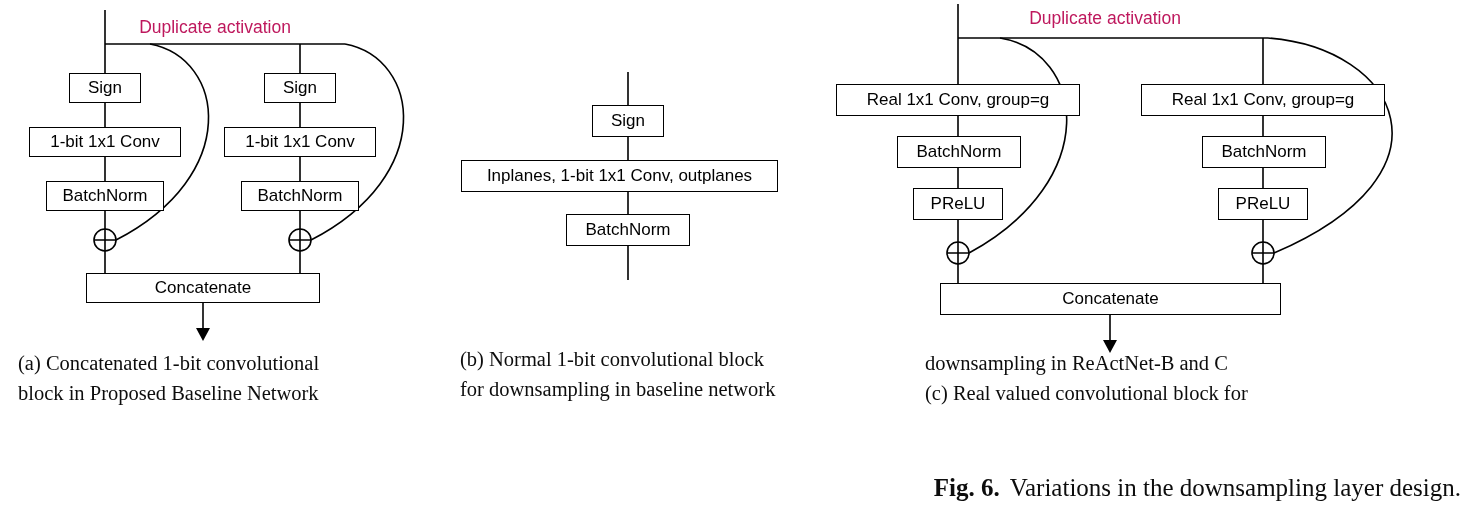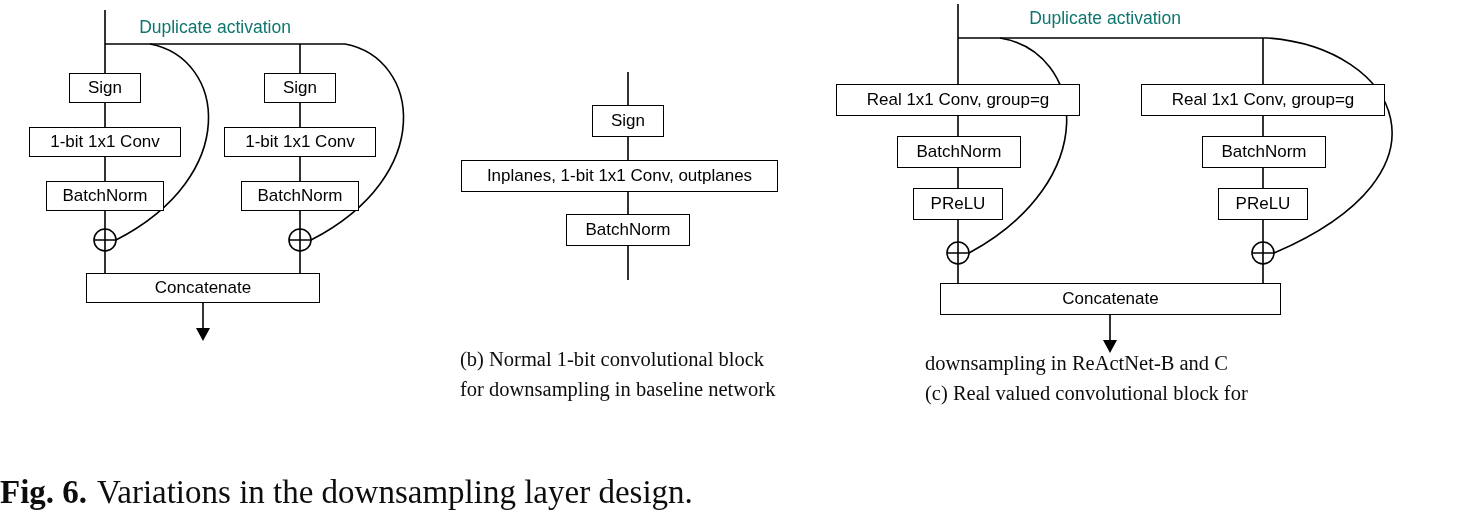--- a/index.html
+++ b/index.html
@@ -25,43 +25,43 @@
     align-items: center;
     justify-content: center;
     font-size: 17px;
     color: #000000;
     white-space: nowrap;
     z-index: 2;
   }
   .dup-label {
     position: absolute;
     font-size: 17.5px;
-    color: #0f766e;
+    color: #be185d;
     text-align: center;
     white-space: nowrap;
     background: #ffffff;
     z-index: 2;
   }
   .caption {
     position: absolute;
     font-family: "Liberation Serif", serif;
     font-size: 20.5px;
     color: #0d0d0d;
     line-height: 30px;
     white-space: nowrap;
     z-index: 2;
   }
   .fig-caption {
     position: absolute;
     top: 474px;
     left: 0;
     width: 100%;
-    text-align: left;
+    text-align: right;
     font-family: "Liberation Serif", serif;
-    font-size: 33px;
+    font-size: 25px;
     color: #0d0d0d;
     z-index: 2;
   }
   .fig-caption .bold { font-weight: bold; margin-right: 10px; }
 </style>
 </head>
 <body>
 
 <div class="canvas">
 
@@ -137,20 +137,24 @@
   <div class="box" style="left:836px;  top:84px;  width:244px; height:32px;">Real 1x1 Conv, group=g</div>
   <div class="box" style="left:897px;  top:136px; width:124px; height:32px;">BatchNorm</div>
   <div class="box" style="left:913px;  top:188px; width:90px;  height:32px;">PReLU</div>
 
   <div class="box" style="left:1141px; top:84px;  width:244px; height:32px;">Real 1x1 Conv, group=g</div>
   <div class="box" style="left:1202px; top:136px; width:124px; height:32px;">BatchNorm</div>
   <div class="box" style="left:1218px; top:188px; width:90px;  height:32px;">PReLU</div>
 
   <div class="box" style="left:940px;  top:283px; width:341px; height:32px;">Concatenate</div>
 
+  <div class="caption" style="left:18px; top:348px;">
+    <div>(a) Concatenated 1-bit convolutional</div>
+    <div>block in Proposed Baseline Network</div>
+  </div>
   <div class="caption" style="left:460px; top:344px;">
     <div>(b) Normal 1-bit convolutional block</div>
     <div>for downsampling in baseline network</div>
   </div>
   <div class="caption" style="left:925px; top:348px;">
     <div>downsampling in ReActNet-B and C</div>
     <div>(c) Real valued convolutional block for</div>
   </div>
 
   <div class="fig-caption">

